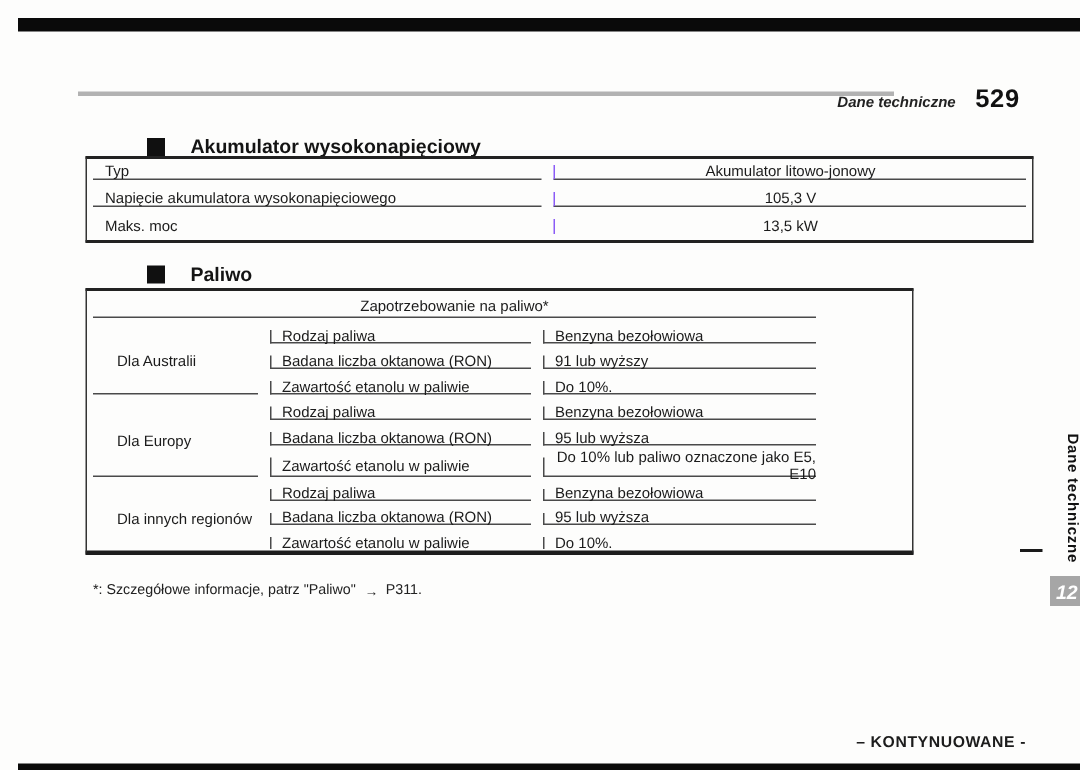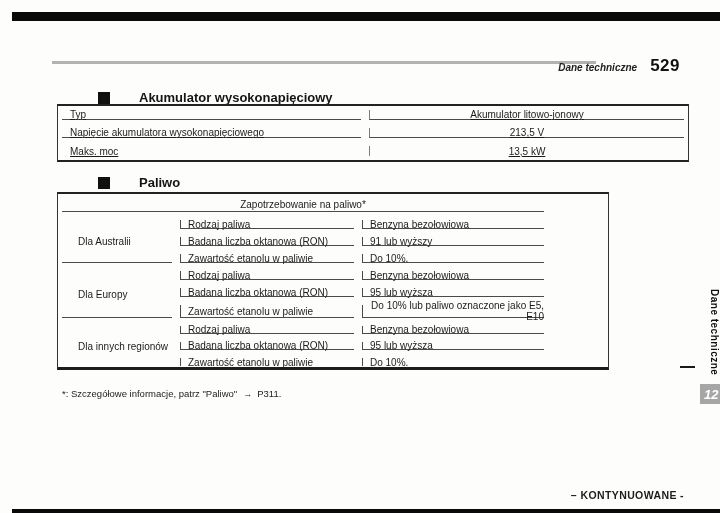--- a/index.html
+++ b/index.html
@@ -15,35 +15,34 @@
   .bar.top { top:0; height:9px; }
   .bar.bottom { bottom:0; height:8px; }
 
   
   .hdr-rule { position:absolute; left:40px; top:49px; width:544px; height:3px; background:#b2b2b2; }
   .hdr-text { position:absolute; right:40px; top:40px; display:flex; align-items:baseline; gap:5px; }
   .hdr-label { font-style:italic; font-weight:bold; font-size:10px; color:#222; }
   .hdr-page { font-weight:bold; font-size:17px; color:#111; letter-spacing:0.5px; }
 
   
-  .sec { position:absolute; left:46px; display:flex; align-items:center; gap:21px;padding-left:36px; }
+  .sec { position:absolute; left:46px; display:flex; align-items:center; gap:9px;padding-left:36px; }
   .sec .bullet { width:12px; height:12px; background:#101010; flex:0 0 auto; }
   .sec .sec-label { font-weight:bold; font-size:13px; color:#141414; }
   .sec1 { top:74px; }
   .sec2 { top:159px; }
 
   
   .t1 {
     position:absolute; left:45px; top:92px; width:632px;
     display:grid;
     grid-template-columns: 307px 323px;
     grid-template-rows: 18px 18px 18px;
     border:1px solid #333; border-top:2px solid #222; border-bottom:2px solid #222;
     font-size:10px;
-    text-decoration:underline;
   }
   .t1 .cell { display:flex; align-items:center; border-bottom:1px solid #4a4a4a; }
   .t1 .lab { padding-left:8px; }
   .t1 .val { justify-content:center; border-left:1px solid #8b5cf6; }
   .t1 .last { border-bottom:none; }
 
   
   .t2 {
     position:absolute; left:45px; top:180px; width:552px; height:178px;
     display:grid;
@@ -97,21 +96,21 @@
 
 <div class="sec sec1">
   <span class="bullet"></span>
   <span class="sec-label">Akumulator wysokonapięciowy</span>
 </div>
 
 <div class="t1">
   <div class="cell lab">Typ</div>
   <div class="cell val">Akumulator litowo-jonowy</div>
   <div class="cell lab">Napięcie akumulatora wysokonapięciowego</div>
-  <div class="cell val">213,5 V</div>
+  <div class="cell val">105,3 V</div>
   <div class="cell lab last">Maks. moc</div>
   <div class="cell val last">13,5 kW</div>
 </div>
 
 <div class="sec sec2">
   <span class="bullet"></span>
   <span class="sec-label">Paliwo</span>
 </div>
 
 <div class="t2">

